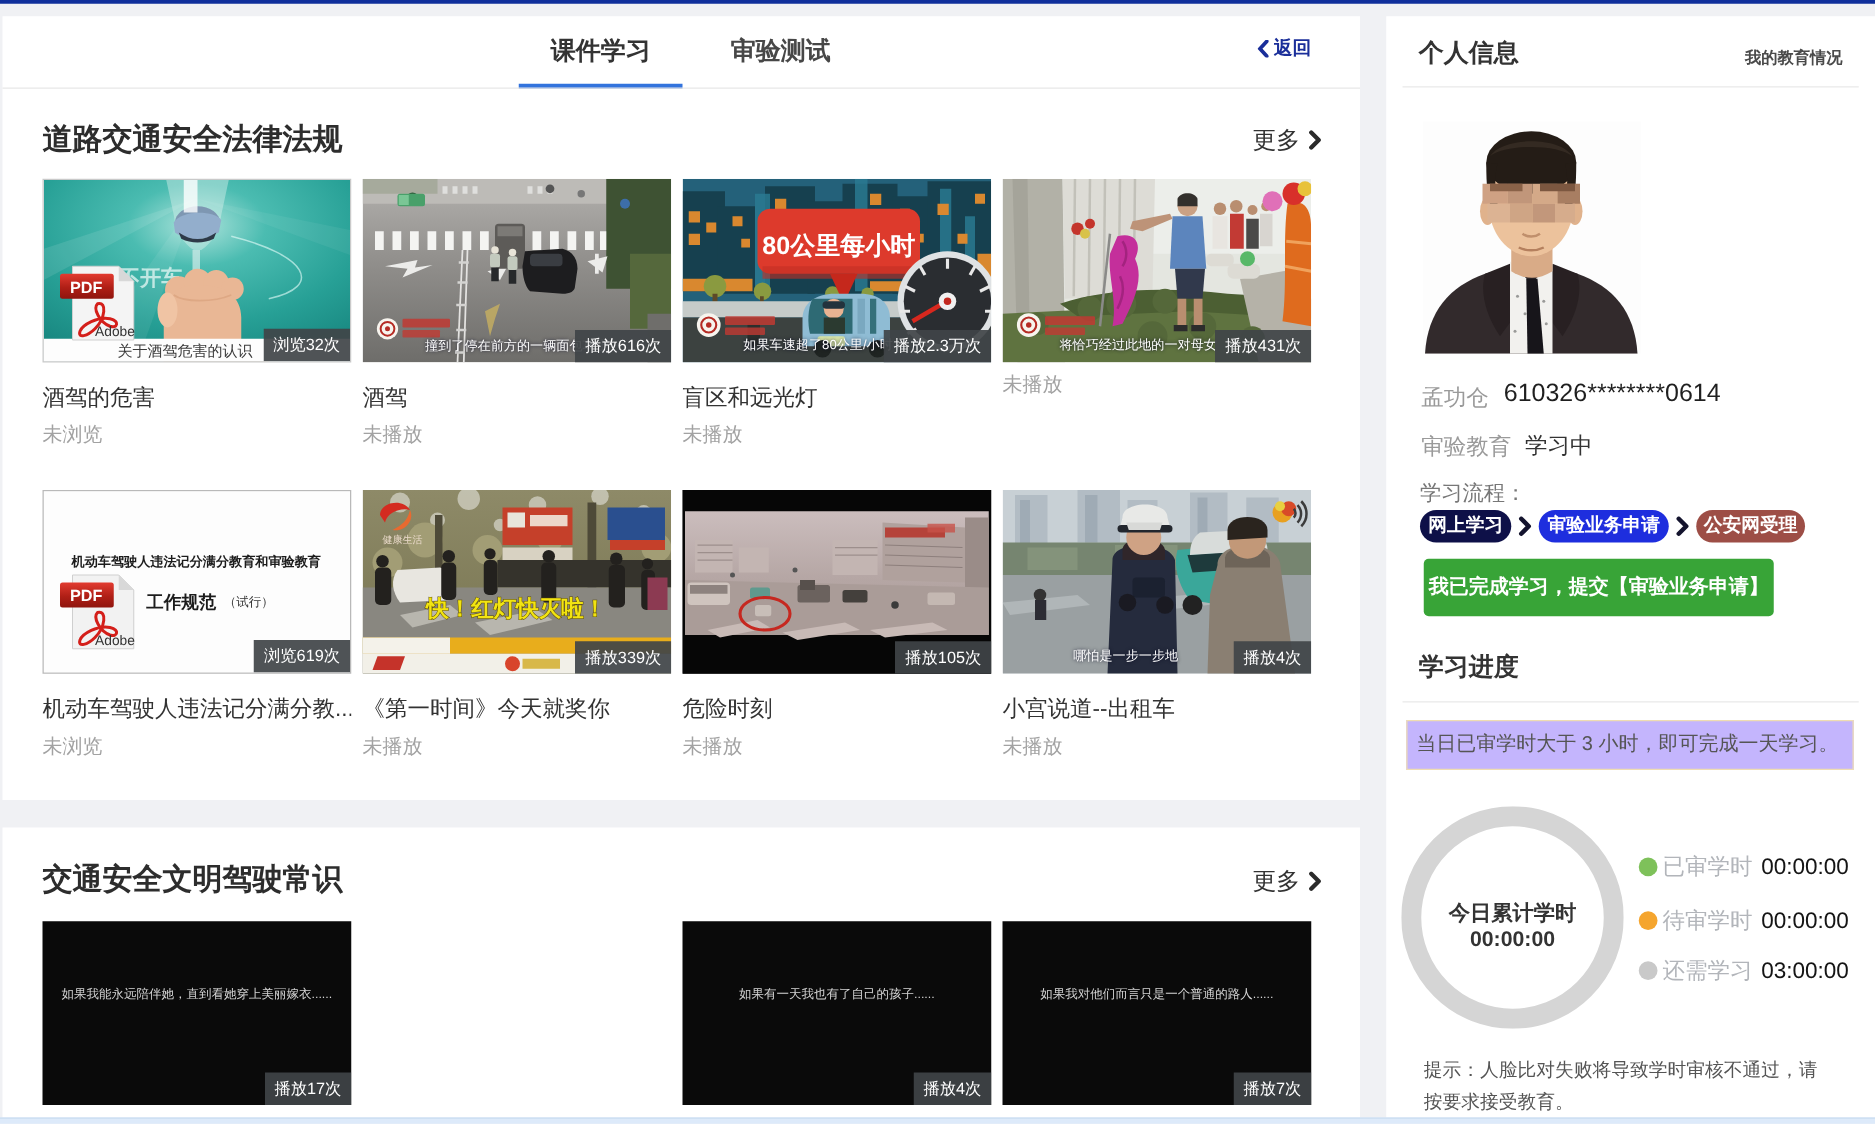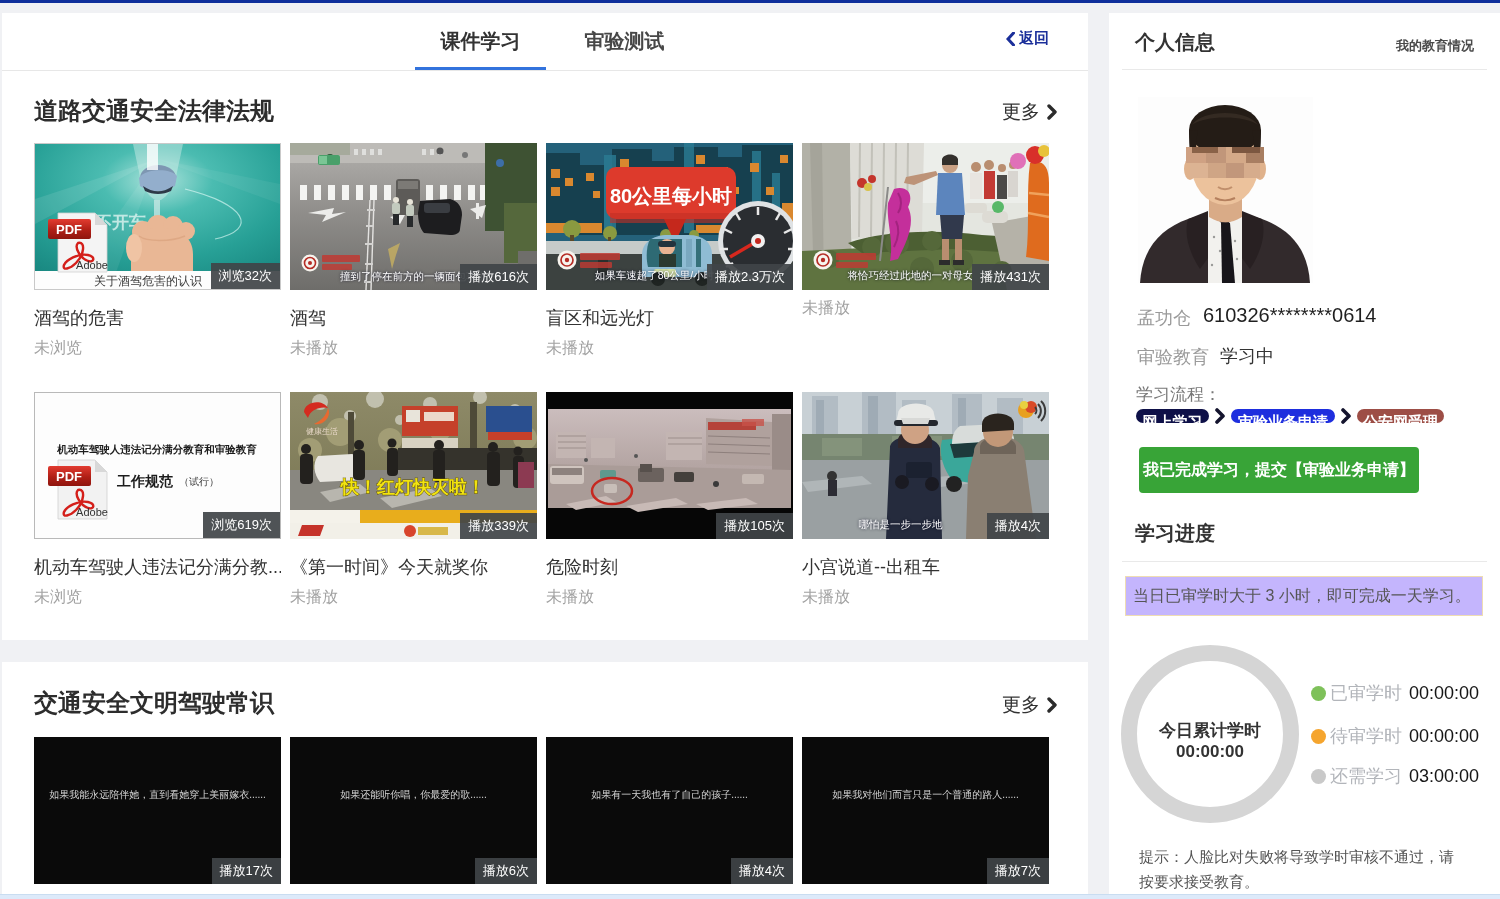--- a/index.html
+++ b/index.html
@@ -17,21 +17,21 @@
 .card{position:absolute;width:247px}
 .thumb{position:relative;width:247px;height:147px;overflow:hidden}
 .badge{position:absolute;right:0;bottom:0;height:26px;line-height:26px;padding:0 8px;background:rgba(64,68,72,.92);color:#fff;font-size:13px;z-index:5}
 .cap{position:absolute;left:0;right:0;bottom:4px;text-align:center;color:#fff;font-size:10.5px;text-shadow:0 0 3px rgba(0,0,30,.9);z-index:4;white-space:nowrap}
 .title{margin-top:16px;font-size:18px;color:#333;white-space:nowrap;overflow:hidden}
 .status{margin-top:8px;font-size:16px;color:#a2a2a2}
 .bthumb{position:relative;width:247px;height:147px;background:#0a0a0a;overflow:hidden}
 .btxt{position:absolute;left:0;right:0;top:51px;text-align:center;color:#d4d4d4;font-family:Liberation Sans, sans-serif;font-size:10px;white-space:nowrap}
 .sb-h{position:absolute;font-size:20px;font-weight:bold;color:#333}
 .sb-line{position:absolute;left:13px;width:365px;height:1px;background:#e9e9e9}
-.pill{display:inline-block;height:14px;line-height:26px;border-radius:13px;color:#fff;font-size:15px;font-weight:bold;text-align:center}
+.pill{display:inline-block;height:26px;line-height:26px;border-radius:13px;color:#fff;font-size:15px;font-weight:bold;text-align:center}
 .leg{position:absolute;left:202px;height:26px;display:flex;align-items:center;white-space:nowrap}
 .dot{width:15px;height:15px;border-radius:50%;flex:none}
 .ll{margin-left:4px;font-size:18px;color:#b2b5ba}
 .lv{margin-left:7px;font-size:18px;color:#151515}
 </style>
 </head>
 <body>
 <div id="topbar"></div>
 <div id="p1">
   <div class="tab" style="left:413px">课件学习</div>
@@ -601,26 +601,20 @@
 </div>
 <div id="p2">
   <div class="sechead" style="top:25px">交通安全文明驾驶常识</div>
   <div class="more" style="right:31px;top:30px">更多 <svg width="10" height="16" viewBox="0 0 10 16" style="margin-left:7px">
         <path d="M2 2 L8 8 L2 14" fill="none" stroke="#2b2b2b" stroke-width="3.4" stroke-linecap="round" stroke-linejoin="round"></path>
       </svg></div>
   <div class="card" style="left:32px;top:75px">
  <div class="bthumb">
         <div class="btxt">如果我能永远陪伴她，直到看她穿上美丽嫁衣......</div>
         <div class="badge">播放17次</div>
-      </div>
-</div>
-<div class="card" style="left:288px;top:75px">
- <div class="bthumb">
-        <div class="btxt">如果还能听你唱，你最爱的歌......</div>
-        <div class="badge">播放6次</div>
       </div>
 </div>
 <div class="card" style="left:544px;top:75px">
  <div class="bthumb">
         <div class="btxt">如果有一天我也有了自己的孩子......</div>
         <div class="badge">播放4次</div>
       </div>
 </div>
 <div class="card" style="left:800px;top:75px">
  <div class="bthumb">

